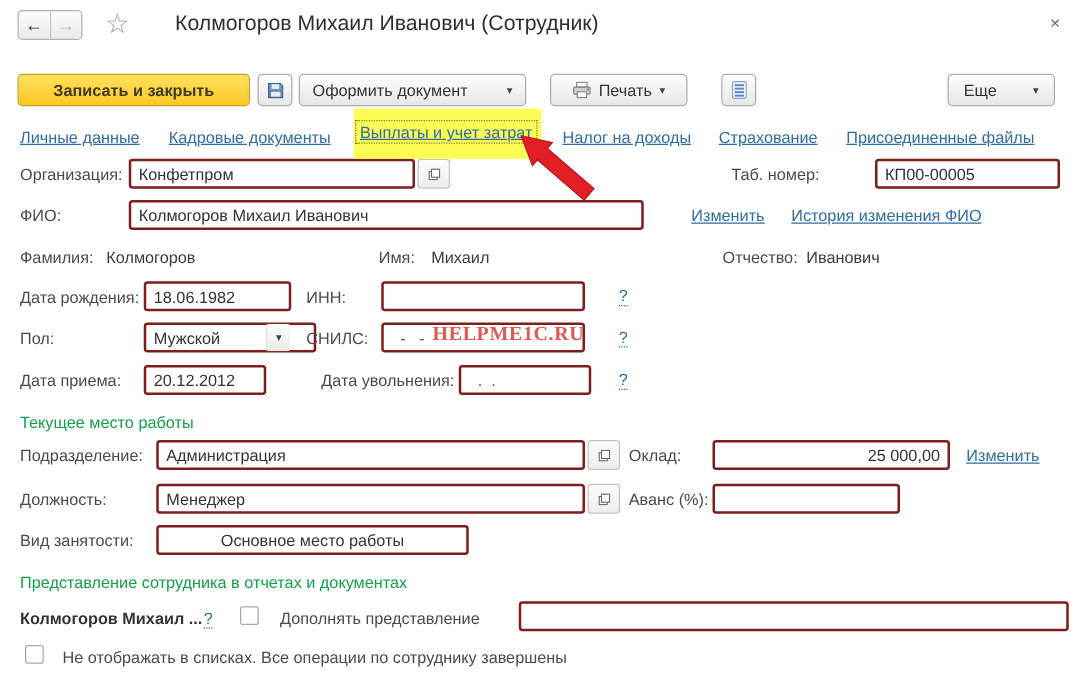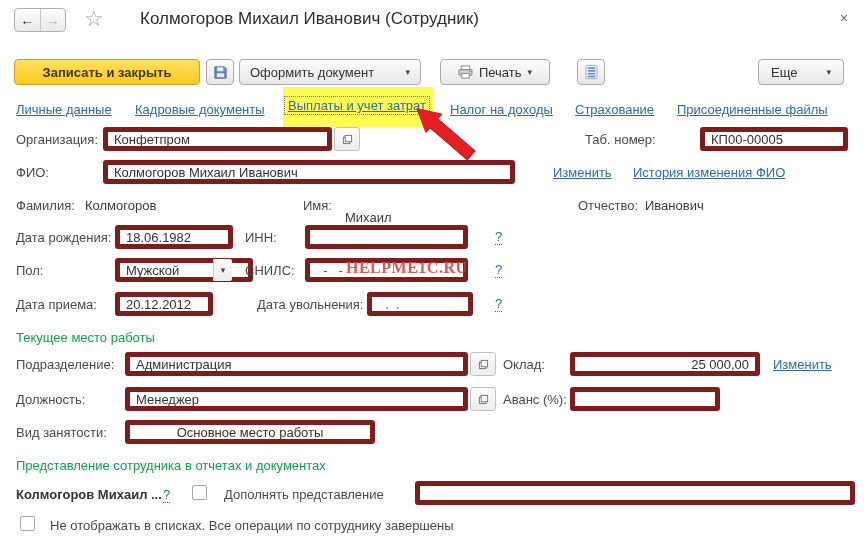--- a/index.html
+++ b/index.html
@@ -4,21 +4,21 @@
 <style>
   html,body{margin:0;padding:0;}
   body{
     width:864px;height:543px;position:relative;overflow:hidden;background:#fff;
     font-family:"Liberation Sans",sans-serif;font-size:13px;color:#444;
   }
   .abs{position:absolute;}
   .label{color:#4a4a4a;white-space:nowrap;font-size:13px;text-align:center;}
   .static{color:#3c3c3c;white-space:nowrap;font-size:13px;}
   input.fld{
-    border:5px solid #7f1d1d;border-radius:3px;height:24px;box-sizing:border-box;
+    border:2px solid #7f1d1d;border-radius:3px;height:24px;box-sizing:border-box;
     padding:0 6px;font:13px "Liberation Sans",sans-serif;color:#333;background:#fff;outline:none;
   }
   input.fld.right{text-align:right;}
   input.fld.mask{color:#555;}
   .btn{
     display:flex;align-items:center;justify-content:center;gap:6px;box-sizing:border-box;
     border:1px solid #ababab;border-radius:4px;background:linear-gradient(#fdfdfd,#e7e7e7);
     color:#333;font-size:13px;cursor:pointer;white-space:nowrap;
   }
   .btn-yellow{
@@ -146,21 +146,21 @@
 <input class="abs fld" style="left: 700px; top: 127px; width: 148px;" value="КП00-00005">
 
 <div class="abs label" style="left:16px;top:165px;">ФИО:</div>
 <input class="abs fld" style="left: 103px; top: 160px; width: 412px;" value="Колмогоров Михаил Иванович">
 <div class="abs link" style="left:553px;top:165px;">Изменить</div>
 <div class="abs link" style="left:633px;top:165px;">История изменения ФИО</div>
 
 <div class="abs label" style="left:16px;top:198px;">Фамилия:</div>
 <div class="abs static" style="left:85px;top:198px;">Колмогоров</div>
 <div class="abs label" style="left:303px;top:198px;">Имя:</div>
-<div class="abs static" style="left:345px;top:210px;">Михаил</div>
+<div class="abs static" style="left:345px;top:198px;">Михаил</div>
 <div class="abs label" style="left:578px;top:198px;">Отчество:</div>
 <div class="abs static" style="left:645px;top:198px;">Иванович</div>
 
 <div class="abs label" style="left:16px;top:230px;">Дата рождения:</div>
 <input class="abs fld" style="left: 115px; top: 225px; width: 118px;" value="18.06.1982">
 <div class="abs label" style="left:245px;top:230px;">ИНН:</div>
 <input class="abs fld" style="left: 305px; top: 225px; width: 163px;">
 <div class="abs help" style="left:495px;top:229px;">?</div>
 
 <div class="abs label" style="left:16px;top:263px;">Пол:</div>

